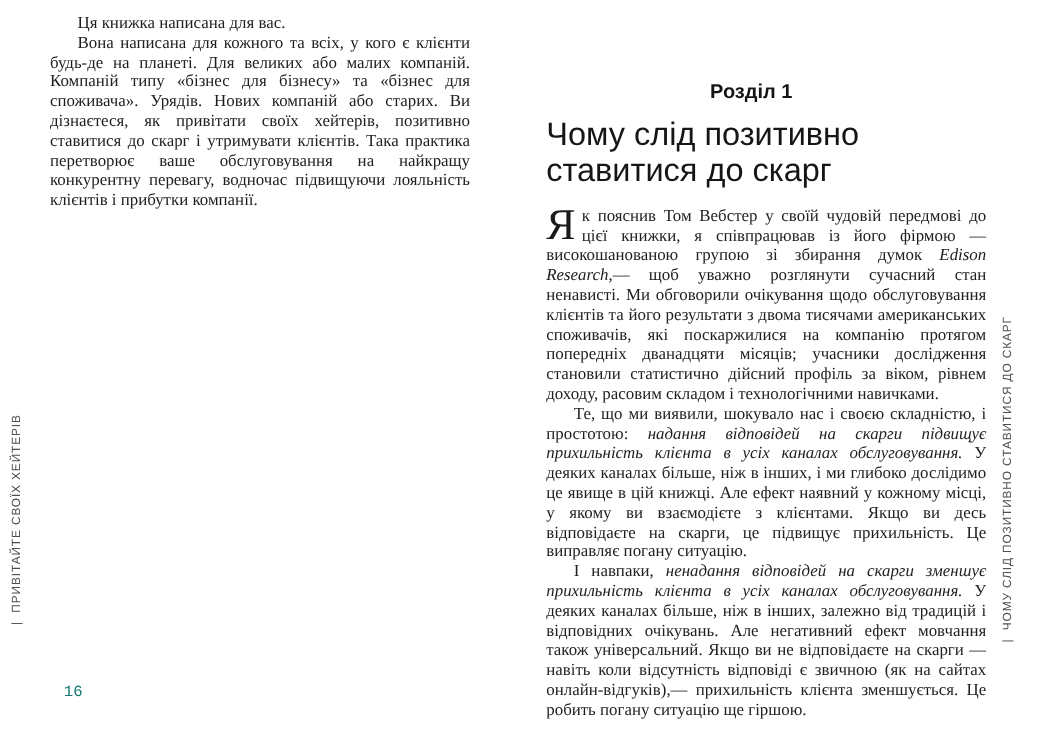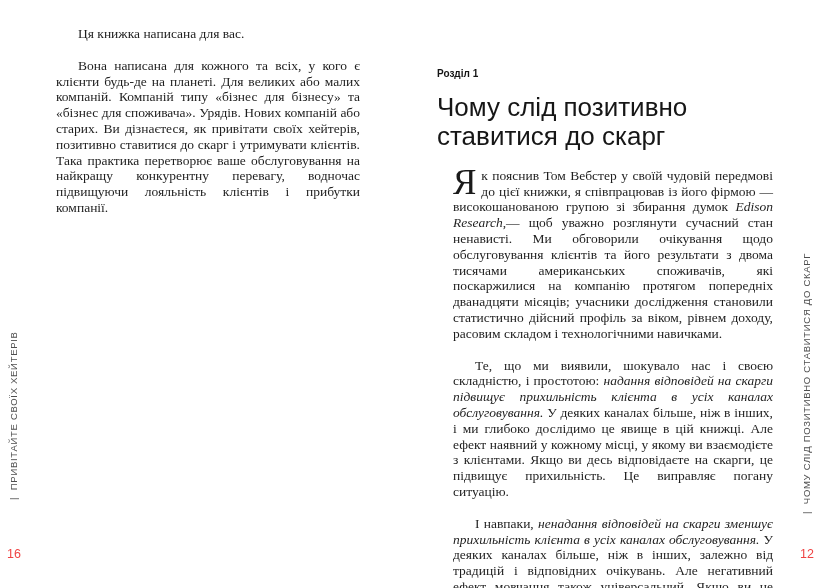--- a/index.html
+++ b/index.html
@@ -12,38 +12,38 @@
     overflow: hidden;
     font-family: "Liberation Serif", serif;
     color: #1e1e1e;
   }
   .body-text {
     position: absolute;
     font-size: 13.5px;
     line-height: 15.8px;
     text-align: justify;
   }
-  .body-text p { margin: 16px; text-indent: 22px; }
+  .body-text p { margin: 0; text-indent: 22px; }
   .body-text p.noindent { text-indent: 0; }
   .it { font-style: italic; }
   .dropcap {
     float: left;
     font-size: 35px;
     line-height: 28px;
     padding: 1px 5px 0 0;
     color: #1a1a1a;
   }
   .left-col  { left: 40px;  top: 10px; width: 336px; }
   .right-col { left: 437px; top: 66px; width: 352px; }
   .chapter-label {
     font-family: "Liberation Sans", sans-serif;
-    font-size: 10px;
+    font-size: 16px;
     font-weight: bold;
     color: #141414;
-    text-align: left;
+    text-align: center;
     padding-right: 24px;
   }
   .chapter-title {
     font-family: "Liberation Sans", sans-serif;
     font-size: 26px;
     line-height: 29.5px;
     font-weight: normal;
     color: #161616;
     text-align: left;
     margin: 11px 0 0 0;
@@ -56,23 +56,24 @@
     font-family: "Liberation Sans", sans-serif;
     font-size: 9.5px;
     letter-spacing: 0.7px;
     color: #4e4e4e;
     white-space: pre;
   }
   .spine-left  { left: 8px;   top: 500px; }
   .spine-right { left: 801px; top: 514px; }
   .pagenum {
     position: absolute;
-    font-family: Liberation Sans, sans-serif;
+    font-family: Liberation Mono, monospace;
     font-size: 12.5px;
-    color: #ef4444;
+    color: #0f766e;
+    margin-left: 44px;
   }
   .pagenum-left  { left: 7px;   top: 547px; }
   .pagenum-right { left: 800px; top: 547px; }
 </style>
 </head>
 <body>
 
 <div class="spread">
 
   <div class="spine spine-left">|  ПРИВІТАЙТЕ СВОЇХ ХЕЙТЕРІВ</div>

